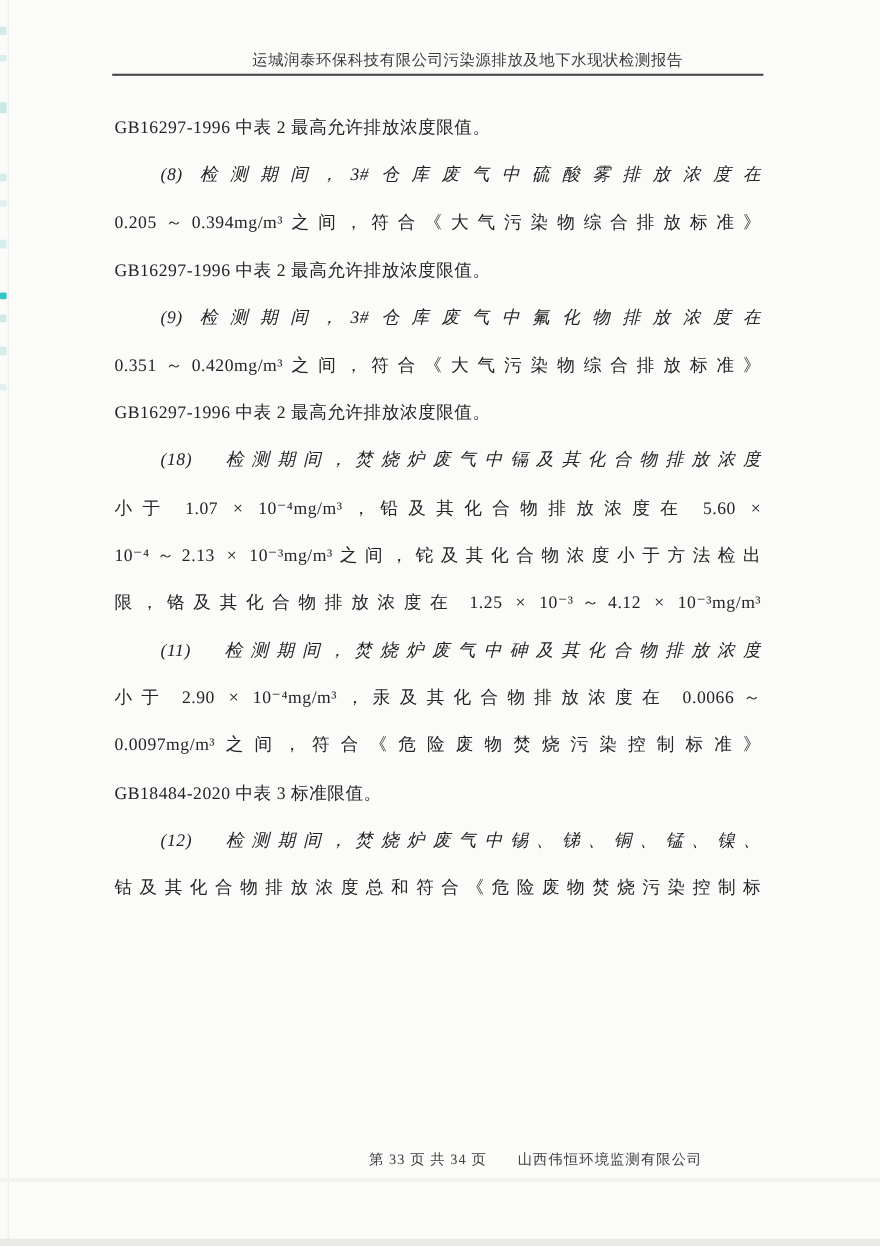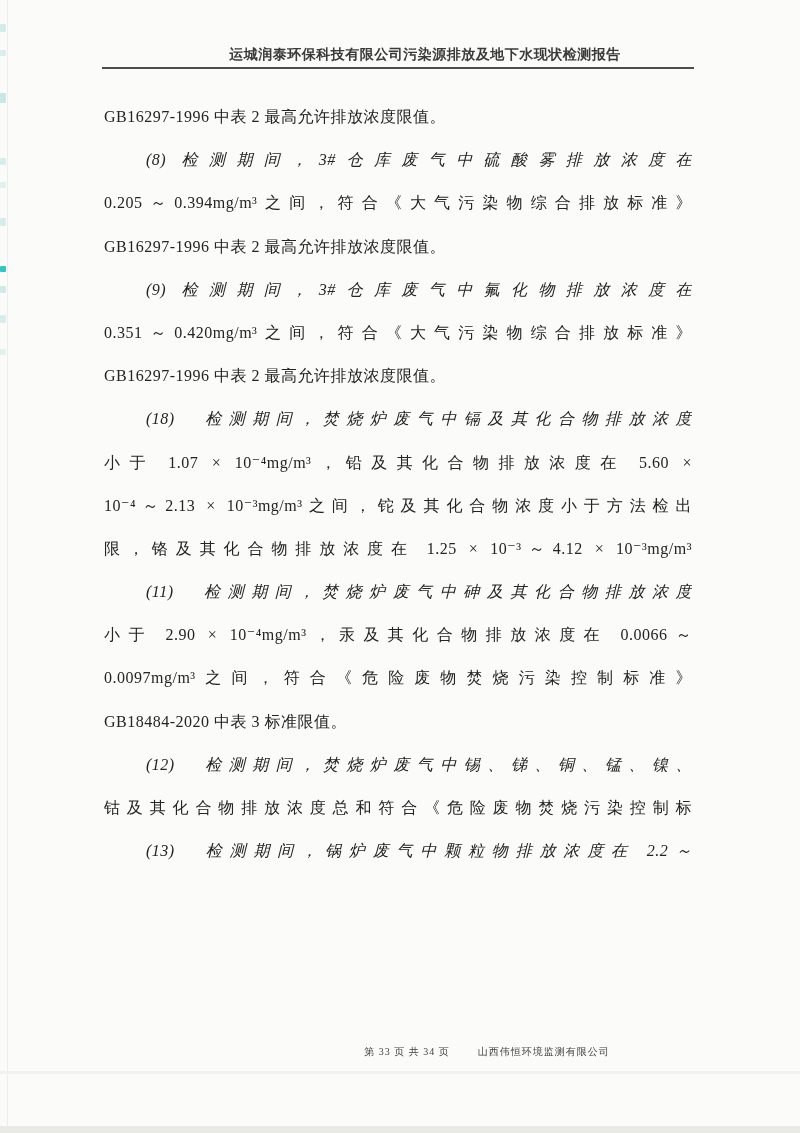--- a/index.html
+++ b/index.html
@@ -26,21 +26,21 @@
   
   .edge-line {
     position: absolute; left: 7px; top: 0; width: 1px; height: 100%;
     background: rgba(170,185,185,0.18);
   }
   .edge-mark { position: absolute; left: 0; width: 6px; border-radius: 1px; }
 
   .header-title {
     position: absolute; top: 46px; left: 52px; width: 746px;
     text-align: center;
-    font-size: 14px; font-weight: bold;
+    font-size: 14px; font-weight: normal;
     color: #3a3a3a; letter-spacing: 0.5px;
   }
   .header-rule {
     position: absolute; top: 67px; left: 102px; width: 592px; height: 2px;
     background: #4e4e4e;
   }
 
   .doc-body {
     position: absolute; top: 95px; left: 104px; width: 588px;
   }
@@ -54,21 +54,21 @@
     text-align: justify;
     text-align-last: justify;
     -moz-text-align-last: justify;
   }
   .line.indent { padding-left: 42px; font-style: italic; }
 
   .footer {
     position: absolute; top: 1045px; left: 0; width: 800px;
     box-sizing: border-box; padding-left: 174px;
     text-align: center;
-    font-size: 10px; color: #3f3f3f; letter-spacing: 1px;
+    font-size: 13px; color: #3f3f3f; letter-spacing: 1px;
   }
   .footer .page-info { margin-right: 28px; }
 </style>
 </head>
 <body>
 
 <div class="page">
 
   <div class="edge-line"></div>
   <div class="edge-mark" style="top:24px;height:8px;background:rgba(120,200,198,0.30);"></div>
@@ -96,21 +96,20 @@
       <div class="line fill indent">(18)　检测期间，焚烧炉废气中镉及其化合物排放浓度</div>
       <div class="line fill">小于 1.07 × 10⁻⁴mg/m³，铅及其化合物排放浓度在 5.60 ×</div>
       <div class="line fill">10⁻⁴～2.13 × 10⁻³mg/m³之间，铊及其化合物浓度小于方法检出</div>
       <div class="line fill">限，铬及其化合物排放浓度在 1.25 × 10⁻³～4.12 × 10⁻³mg/m³</div>
       <div class="line fill indent">(11)　检测期间，焚烧炉废气中砷及其化合物排放浓度</div>
       <div class="line fill">小于 2.90 × 10⁻⁴mg/m³，汞及其化合物排放浓度在 0.0066～</div>
       <div class="line fill">0.0097mg/m³之间，符合《危险废物焚烧污染控制标准》</div>
       <div class="line">GB18484-2020 中表 3 标准限值。</div>
       <div class="line fill indent">(12)　检测期间，焚烧炉废气中锡、锑、铜、锰、镍、</div>
       <div class="line fill">钴及其化合物排放浓度总和符合《危险废物焚烧污染控制标</div>
-      <div class="line fill indent">(13)　检测期间，锅炉废气中颗粒物排放浓度在 2.2～</div>
     </div>
 
   <div class="footer-shadow-band"></div>
   <div class="footer">
     <span class="page-info">第 33 页 共 34 页</span><span>山西伟恒环境监测有限公司</span>
   </div>
 
   <div class="bottom-fade"></div>
 </div>
 

